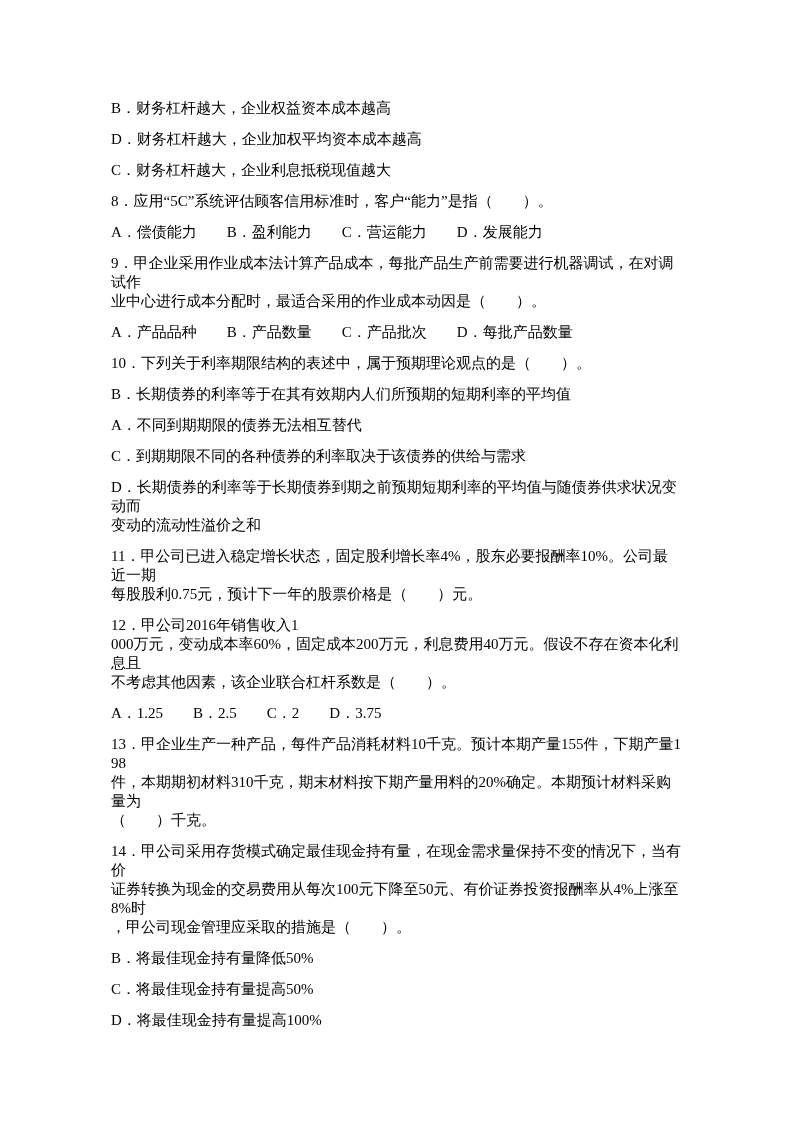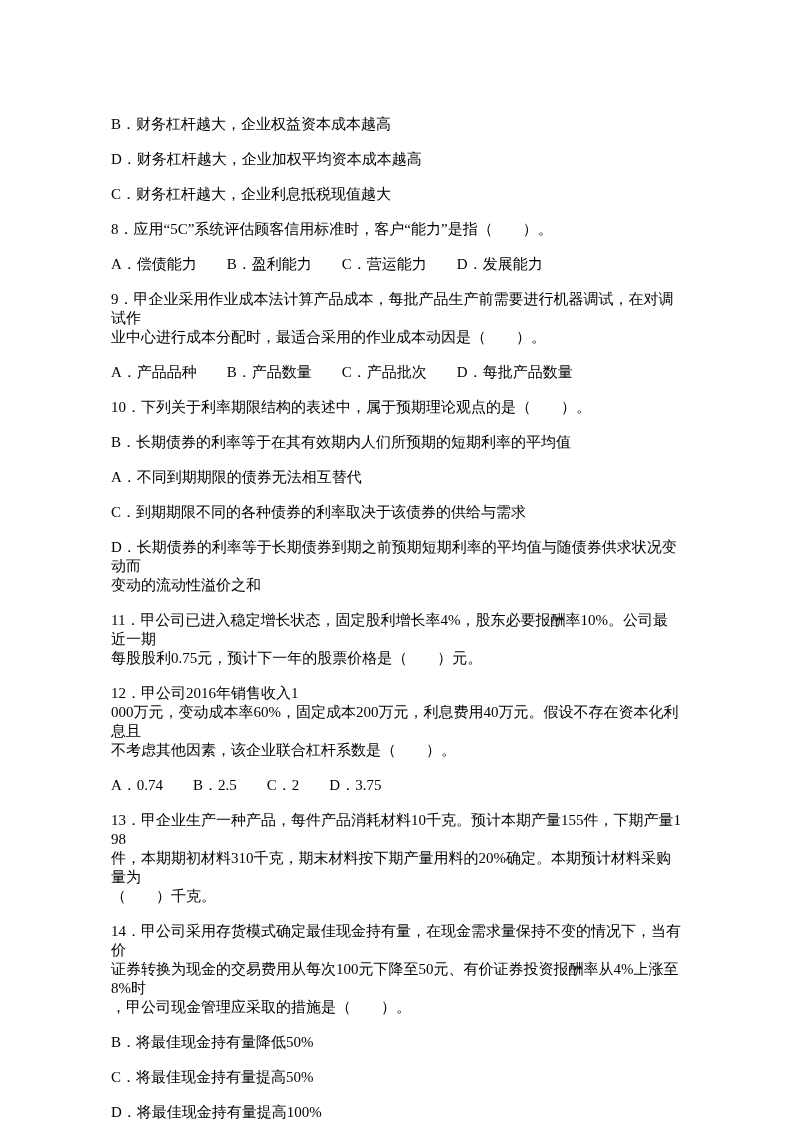--- a/index.html
+++ b/index.html
@@ -18,21 +18,21 @@
     }
     .content {
       position: absolute;
       left: 111px;
       top: 99px;
       width: 570px;
       font-size: 15px;
       line-height: 19px;
     }
     .content p {
-      margin: 16px 0 12px 0;
+      margin: 0 0 12px 0;
       white-space: pre-wrap;
       word-break: break-all;
     }
   </style>
 </head>
 <body>
 
 <div class="page">
   <div class="content">
 
@@ -53,21 +53,21 @@
     <p>C．到期期限不同的各种债券的利率取决于该债券的供给与需求</p>
     <p>D．长期债券的利率等于长期债券到期之前预期短期利率的平均值与随债券供求状况变动而
 变动的流动性溢价之和</p>
 
     <p>11．甲公司已进入稳定增长状态，固定股利增长率4%，股东必要报酬率10%。公司最近一期
 每股股利0.75元，预计下一年的股票价格是（　　）元。</p>
 
     <p>12．甲公司2016年销售收入1
 000万元，变动成本率60%，固定成本200万元，利息费用40万元。假设不存在资本化利息且
 不考虑其他因素，该企业联合杠杆系数是（　　）。</p>
-    <p>A．0.74　　B．2.5　　C．2　　D．3.75</p>
+    <p>A．1.25　　B．2.5　　C．2　　D．3.75</p>
 
     <p>13．甲企业生产一种产品，每件产品消耗材料10千克。预计本期产量155件，下期产量198
 件，本期期初材料310千克，期末材料按下期产量用料的20%确定。本期预计材料采购量为
 （　　）千克。</p>
 
     <p>14．甲公司采用存货模式确定最佳现金持有量，在现金需求量保持不变的情况下，当有价
 证券转换为现金的交易费用从每次100元下降至50元、有价证券投资报酬率从4%上涨至8%时
 ，甲公司现金管理应采取的措施是（　　）。</p>
     <p>B．将最佳现金持有量降低50%</p>
     <p>C．将最佳现金持有量提高50%</p>

